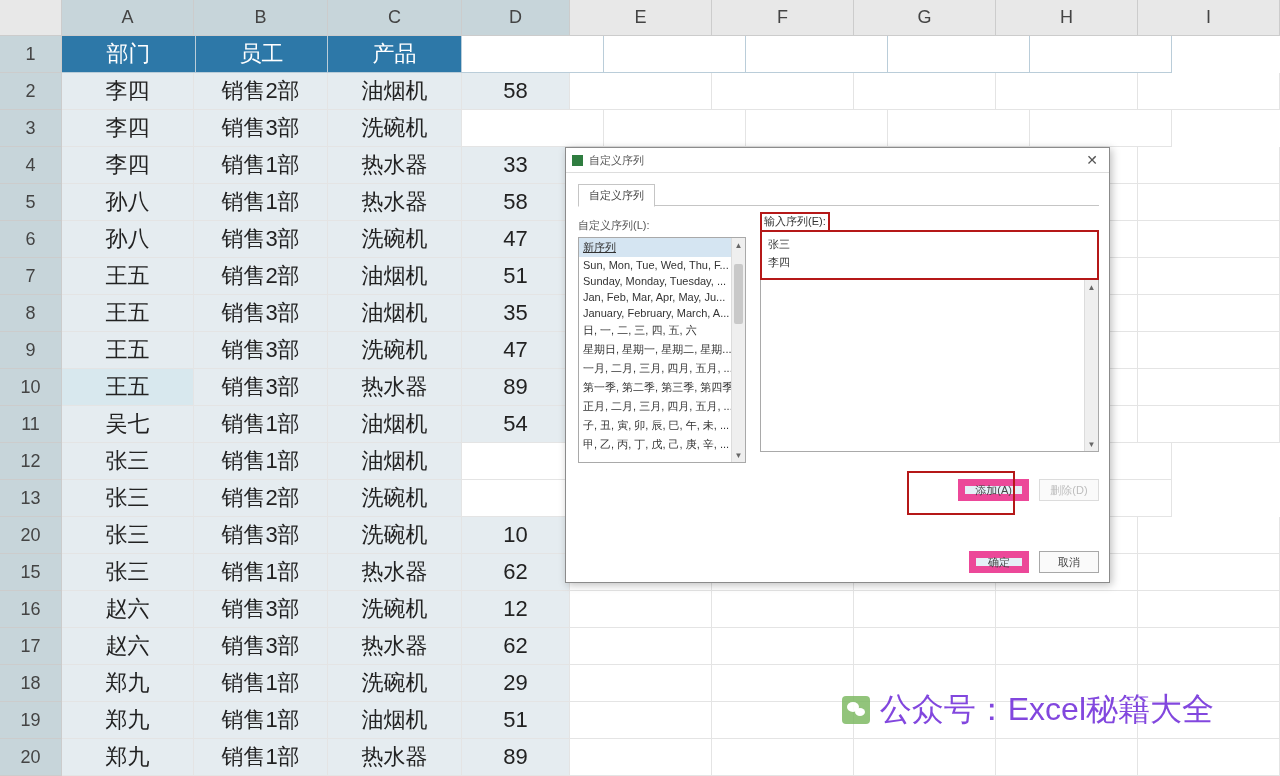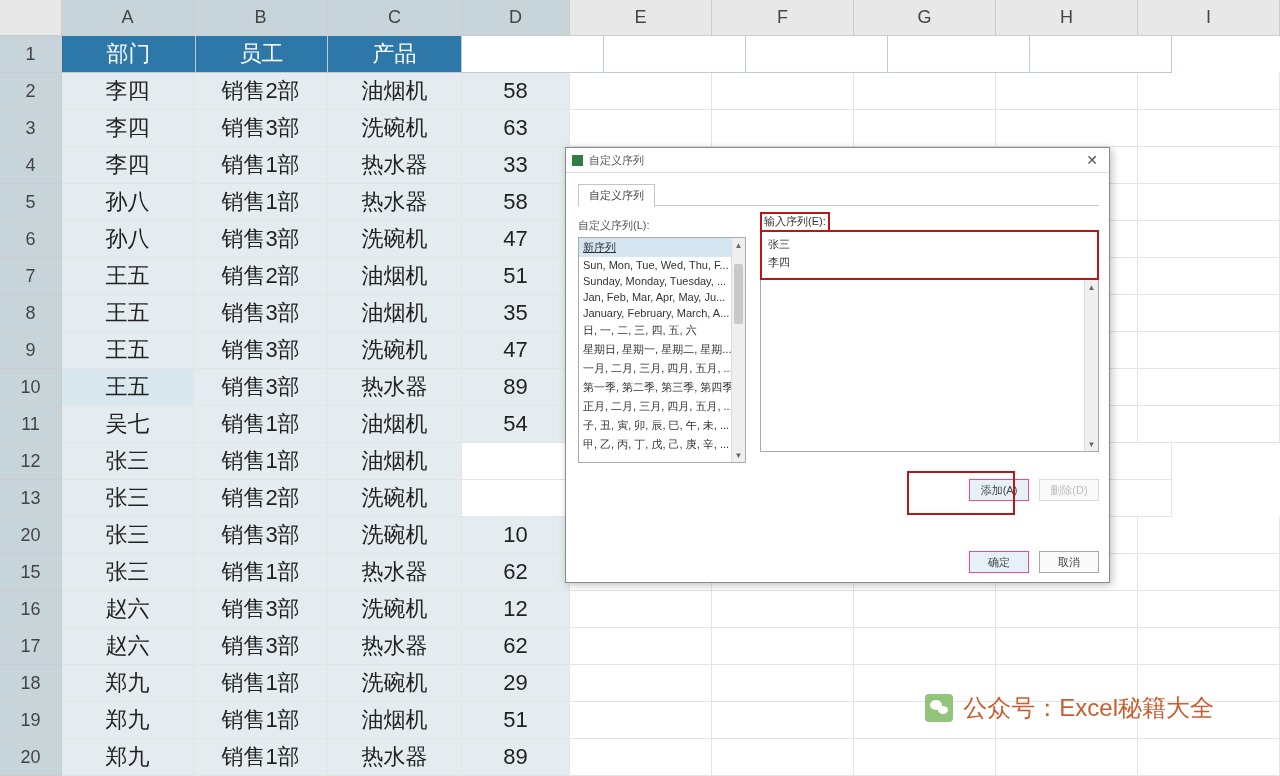--- a/index.html
+++ b/index.html
@@ -54,25 +54,25 @@
   .listbox-item { padding: 2px 4px; font-size: 11px; color: #333; white-space: nowrap; overflow: hidden; text-overflow: clip; }
   .listbox-item.sel { background: #d5e5f2; text-decoration: underline; }
   .lb-scroll { position: absolute; right: 0; top: 0; width: 14px; height: 100%; background: #efefef; border-left: 1px solid #dcdcdc; }
   .lb-scroll .arrow { height: 14px; display: flex; align-items: center; justify-content: center; font-size: 8px; color: #666; }
   .lb-scroll .thumb { position: absolute; left: 2px; right: 2px; top: 26px; height: 60px; background: #c9c9c9; border-radius: 2px; }
   .entrybox { border: 2px solid #b51818; height: 50px; padding: 4px 6px; font-size: 11px; color: #333; line-height: 1.6; }
   .entry-rest { height: 172px; border: 1px solid #a9a9a9; border-top: none; margin-top: 0; position: relative; }
   .entry-rest .lb-scroll { height: 100%; }
   .add-highlight { position: absolute; top: 471px; left: 907px; width: 108px; height: 44px; border: 2px solid #b51818; z-index: 5; }
   .btn { display: inline-flex; align-items: center; justify-content: center; border: 1px solid #a8a8a8; background: #fafafa; font-size: 11px; height: 22px; padding: 0 10px; min-width: 60px; color: #444; cursor: pointer; }
-  .btn.primary { border: 1px solid #ec4899; background: #e5f0f7; }
+  .btn.primary { border: 7px solid #ec4899; background: #e5f0f7; }
   .btn.disabled { color: #bdbdbd; border-color: #dcdcdc; }
   .btn-row-right { display: flex; gap: 10px; justify-content: flex-end; margin-top: 50px; }
   .add-row { display: flex; gap: 10px; justify-content: flex-end; margin-top: 16px; }
-  .watermark { position: absolute; right: 66px; bottom: 52px; font-size: 24px; color: #c2410c; display: flex; align-items: center; gap: 10px; opacity: 0.85; }
+  .watermark { position: absolute; right: 66px; bottom: 44px; font-size: 32px; color: #6d28d9; display: flex; align-items: center; gap: 10px; opacity: 0.85; }
   .wx-icon { width: 28px; height: 28px; border-radius: 4px; background: #7fba65; position: relative; }
   .wx-icon::before, .wx-icon::after { content:''; position: absolute; background: #fff; border-radius: 50%; }
   .wx-icon::before { width: 12px; height: 10px; top: 6px; left: 5px; }
   .wx-icon::after { width: 10px; height: 8px; top: 12px; left: 13px; }
 </style>
 </head>
 <body>
 
 <div class="sheet">
   <div class="col-headers">
@@ -109,21 +109,20 @@
         <div class="cell cF" style="background: rgb(255, 255, 255);"></div>
         <div class="cell cG" style="background: rgb(255, 255, 255);"></div>
         <div class="cell cH" style="background: rgb(255, 255, 255);"></div>
         <div class="cell cI" style="background: rgb(255, 255, 255);"></div>
       </div>
       <div class="row data-row">
         <div class="row-h sel">3</div>
         <div class="cell cA">李四</div>
         <div class="cell cB">销售3部</div>
         <div class="cell cC">洗碗机</div>
-        <div class="cell cD">63</div>
         <div class="cell cE" style="background: rgb(255, 255, 255);"></div>
         <div class="cell cF" style="background: rgb(255, 255, 255);"></div>
         <div class="cell cG" style="background: rgb(255, 255, 255);"></div>
         <div class="cell cH" style="background: rgb(255, 255, 255);"></div>
         <div class="cell cI" style="background: rgb(255, 255, 255);"></div>
       </div>
       <div class="row data-row">
         <div class="row-h sel">4</div>
         <div class="cell cA">李四</div>
         <div class="cell cB">销售1部</div>

